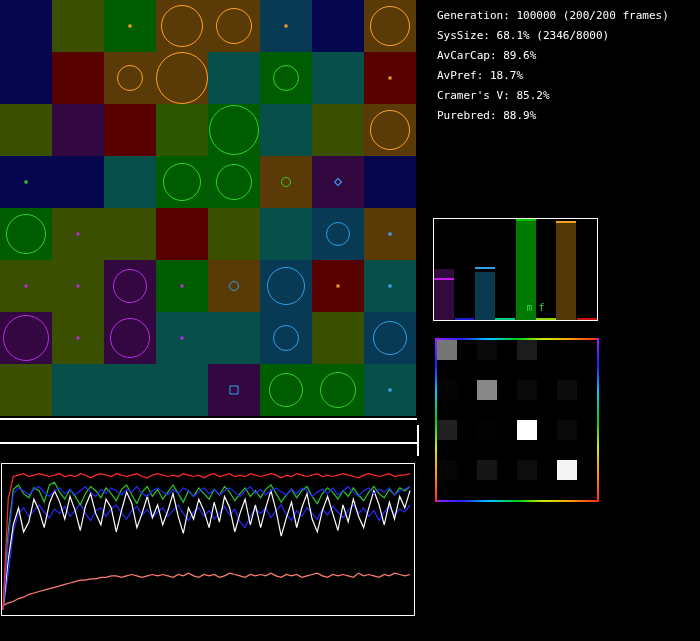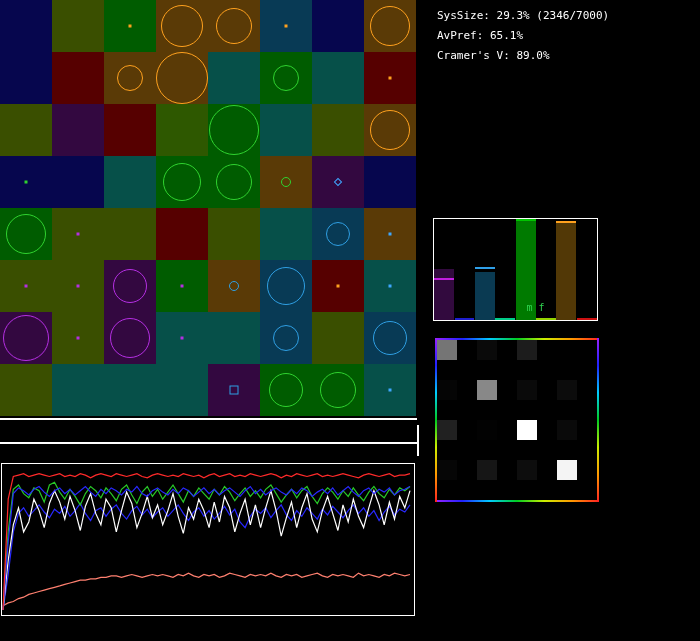--- a/index.html
+++ b/index.html
@@ -184,23 +184,26 @@
       </div>
       <div class="cell" style="background: rgb(0, 92, 0);">
         <div class="shape circ" style="border-color: rgb(47, 211, 47); height: 36px; width: 36px;"></div>
       </div>
       <div class="cell" style="background: rgb(6, 80, 73);">
         <div class="shape dot" style="background: rgb(63, 167, 255);"></div>
       </div>
     </div>
 
   <div class="stats">
-      <div class="stat-line">SysSize: 29.3% (2346/7000)</div>
-      <div class="stat-line">AvPref: 65.1%</div>
-      <div class="stat-line">Cramer's V: 89.0%</div>
+      <div class="stat-line">Generation: 100000 (200/200 frames)</div>
+      <div class="stat-line">SysSize: 68.1% (2346/8000)</div>
+      <div class="stat-line">AvCarCap: 89.6%</div>
+      <div class="stat-line">AvPref: 18.7%</div>
+      <div class="stat-line">Cramer's V: 85.2%</div>
+      <div class="stat-line">Purebred: 88.9%</div>
     </div>
 
   <div class="hline" style="left:0;top:418px;width:417px;"></div>
   <div class="hline" style="left:0;top:442px;width:417px;"></div>
   <div class="vline" style="left:417px;top:425px;height:31px;"></div>
 
   <div class="barchart">
 
   <div class="bar" style="left: 0.2px; width: 19.875px; height: 51.51px; background: rgb(50, 10, 62);"></div>
       <div class="marker" style="left: 0.2px; width: 19.875px; bottom: 40.42px; background: rgb(194, 30, 224);"></div>

